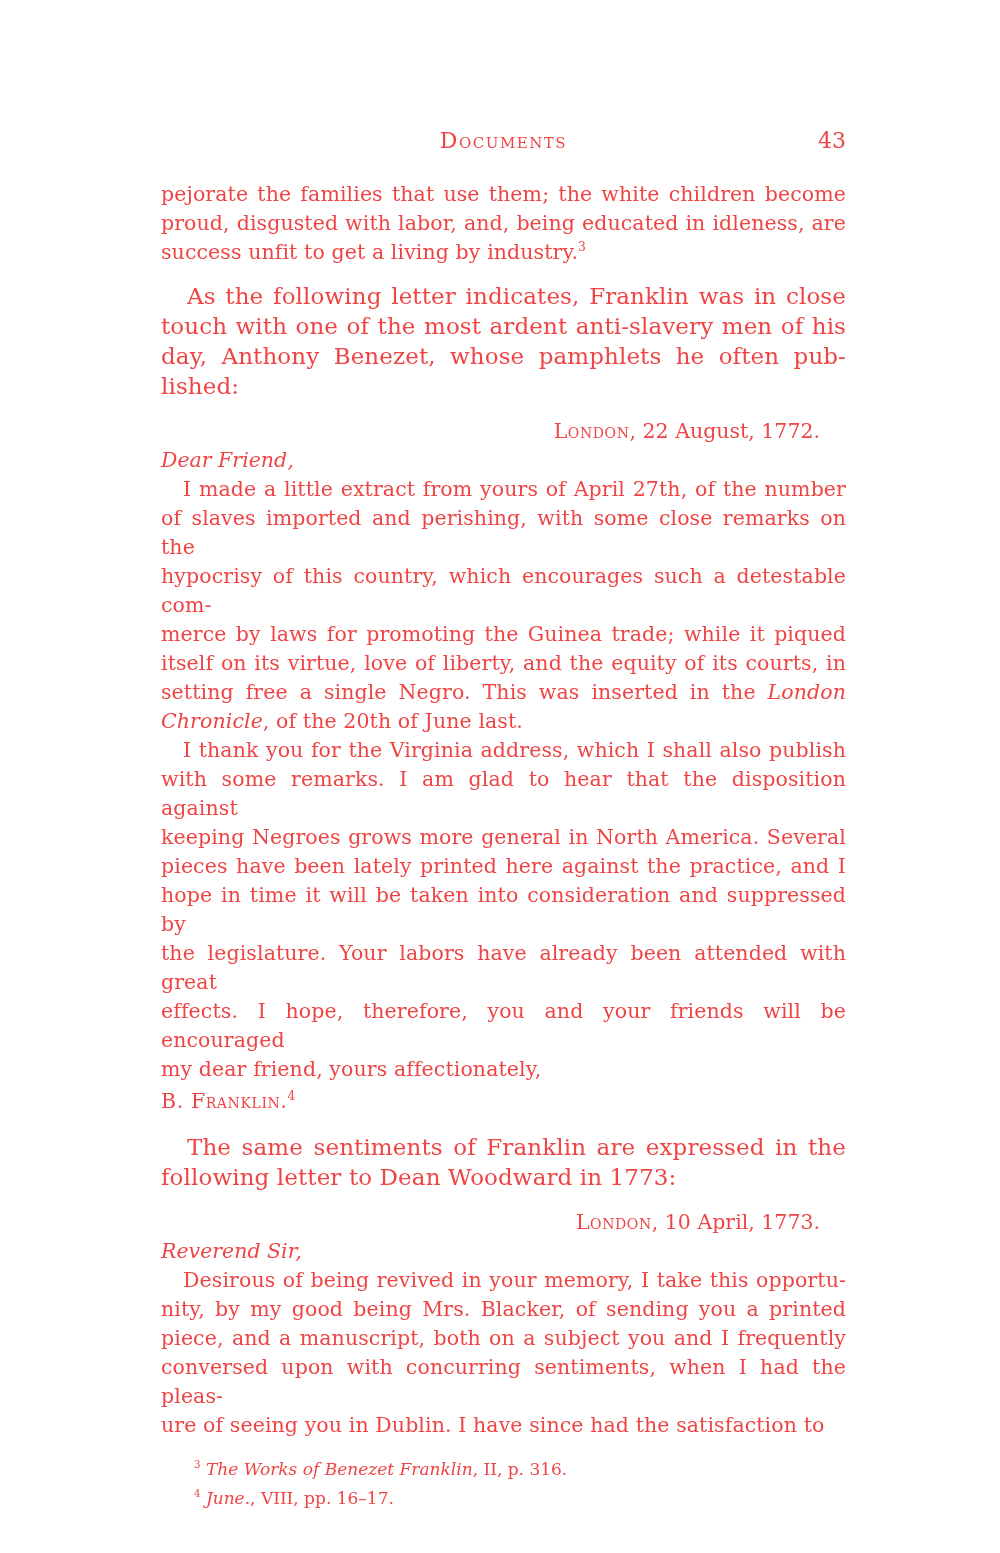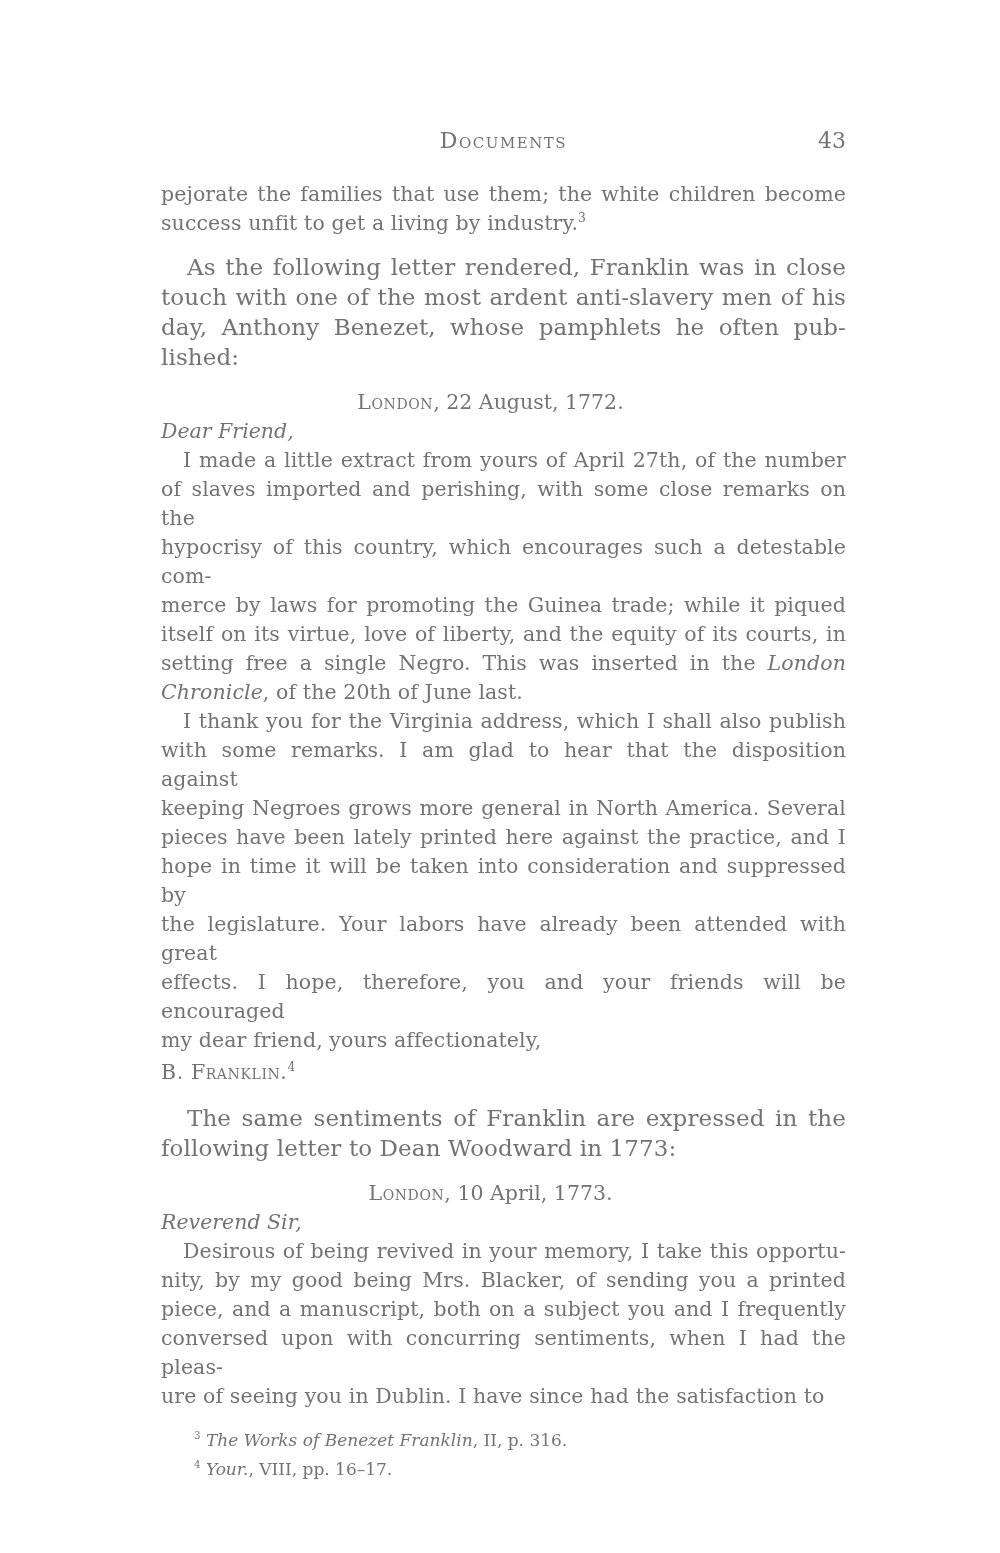--- a/index.html
+++ b/index.html
@@ -1,20 +1,20 @@
 <!DOCTYPE html>
 <html><head>
 <meta charset="utf-8">
 <style>
   html,body{margin:0;padding:0;background:#e8e8e8;}
   .page{
     position:relative;
     width:1000px;height:1553px;
     background:#ffffff;
-    color:#737373;
+    color:#ef4444;
     font-family:"DejaVu Serif", serif;
     overflow:hidden;
   }
   .content{
     position:absolute;
     left:161px;top:128px;
     width:685px;
   }
   
   .pagehead{position:relative;height:30px;margin-bottom:22px;font-size:22px;}
@@ -24,43 +24,44 @@
   .line{text-align:justify;text-align-last:justify;}
   .line.last{text-align-last:left;}
   .line.ind{text-indent:var(--ind,22px);}
   .quoted{font-size:20.5px;line-height:29px;--ind:22px;letter-spacing:.1px;}
   .editorial{font-size:23px;line-height:30px;--ind:26px;letter-spacing:.1px;}
   .intro{margin-top:14px;}
   .interlude{margin-top:16px;}
   .it{font-style:italic;}
   .sc{font-variant:small-caps;letter-spacing:.6px;}
   .sup{vertical-align:super;font-size:.6em;line-height:0;}
-  .dateline{font-size:20.5px;line-height:29px;text-align:center;padding-right:26px;margin-top:16px;}
+  .dateline{font-size:20.5px;line-height:29px;text-align:right;padding-right:26px;margin-top:16px;}
   .salutation{font-size:20.5px;line-height:29px;}
   .signature{font-size:20.5px;line-height:29px;padding-right:30px;margin-top:3px;}
   .footnotes{margin-top:15px;padding-left:33px;font-size:17px;line-height:29px;}
 </style>
 </head>
 <body>
 
 <div class="page">
   <div class="content">
 
     <header class="pagehead">
       <div class="ptitle">Documents</div>
       <div class="pnum">43</div>
     </header>
 
     <section class="para quoted">
         <div class="line"><span>pejorate the families that use them; the white children become</span></div>
+        <div class="line"><span>proud, disgusted with labor, and, being educated in idleness, are</span></div>
         <div class="line last"><span>success unfit to get a living by industry.</span><span class="sup">3</span></div>
       </section>
 
     <section class="para editorial intro">
-        <div class="line ind"><span>As the following letter rendered, Franklin was in close</span></div>
+        <div class="line ind"><span>As the following letter indicates, Franklin was in close</span></div>
         <div class="line"><span>touch with one of the most ardent anti-slavery men of his</span></div>
         <div class="line"><span>day, Anthony Benezet, whose pamphlets he often pub-</span></div>
         <div class="line last"><span>lished:</span></div>
       </section>
 
     <div class="dateline"><span class="sc">London</span><span>, 22 August, 1772.</span></div>
     <div class="salutation"><span class="it">Dear Friend,</span></div>
     <section class="para quoted">
         <div class="line ind"><span>I made a little extract from yours of April 27th, of the number</span></div>
         <div class="line"><span>of slaves imported and perishing, with some close remarks on the</span></div>
@@ -92,17 +93,17 @@
     <section class="para quoted">
         <div class="line ind"><span>Desirous of being revived in your memory, I take this opportu-</span></div>
         <div class="line"><span>nity, by my good being Mrs. Blacker, of sending you a printed</span></div>
         <div class="line"><span>piece, and a manuscript, both on a subject you and I frequently</span></div>
         <div class="line"><span>conversed upon with concurring sentiments, when I had the pleas-</span></div>
         <div class="line last"><span>ure of seeing you in Dublin.  I have since had the satisfaction to</span></div>
       </section>
 
     <footer class="footnotes">
       <div class="fnline"><span class="sup">3</span><span> </span><span class="it">The Works of Benezet Franklin</span><span>, II, p. 316.</span></div>
-      <div class="fnline"><span class="sup">4</span><span> </span><span class="it">Your.</span><span>, VIII, pp. 16–17.</span></div>
+      <div class="fnline"><span class="sup">4</span><span> </span><span class="it">June.</span><span>, VIII, pp. 16–17.</span></div>
     </footer>
 
   </div>
 </div>
 
 </body></html>

